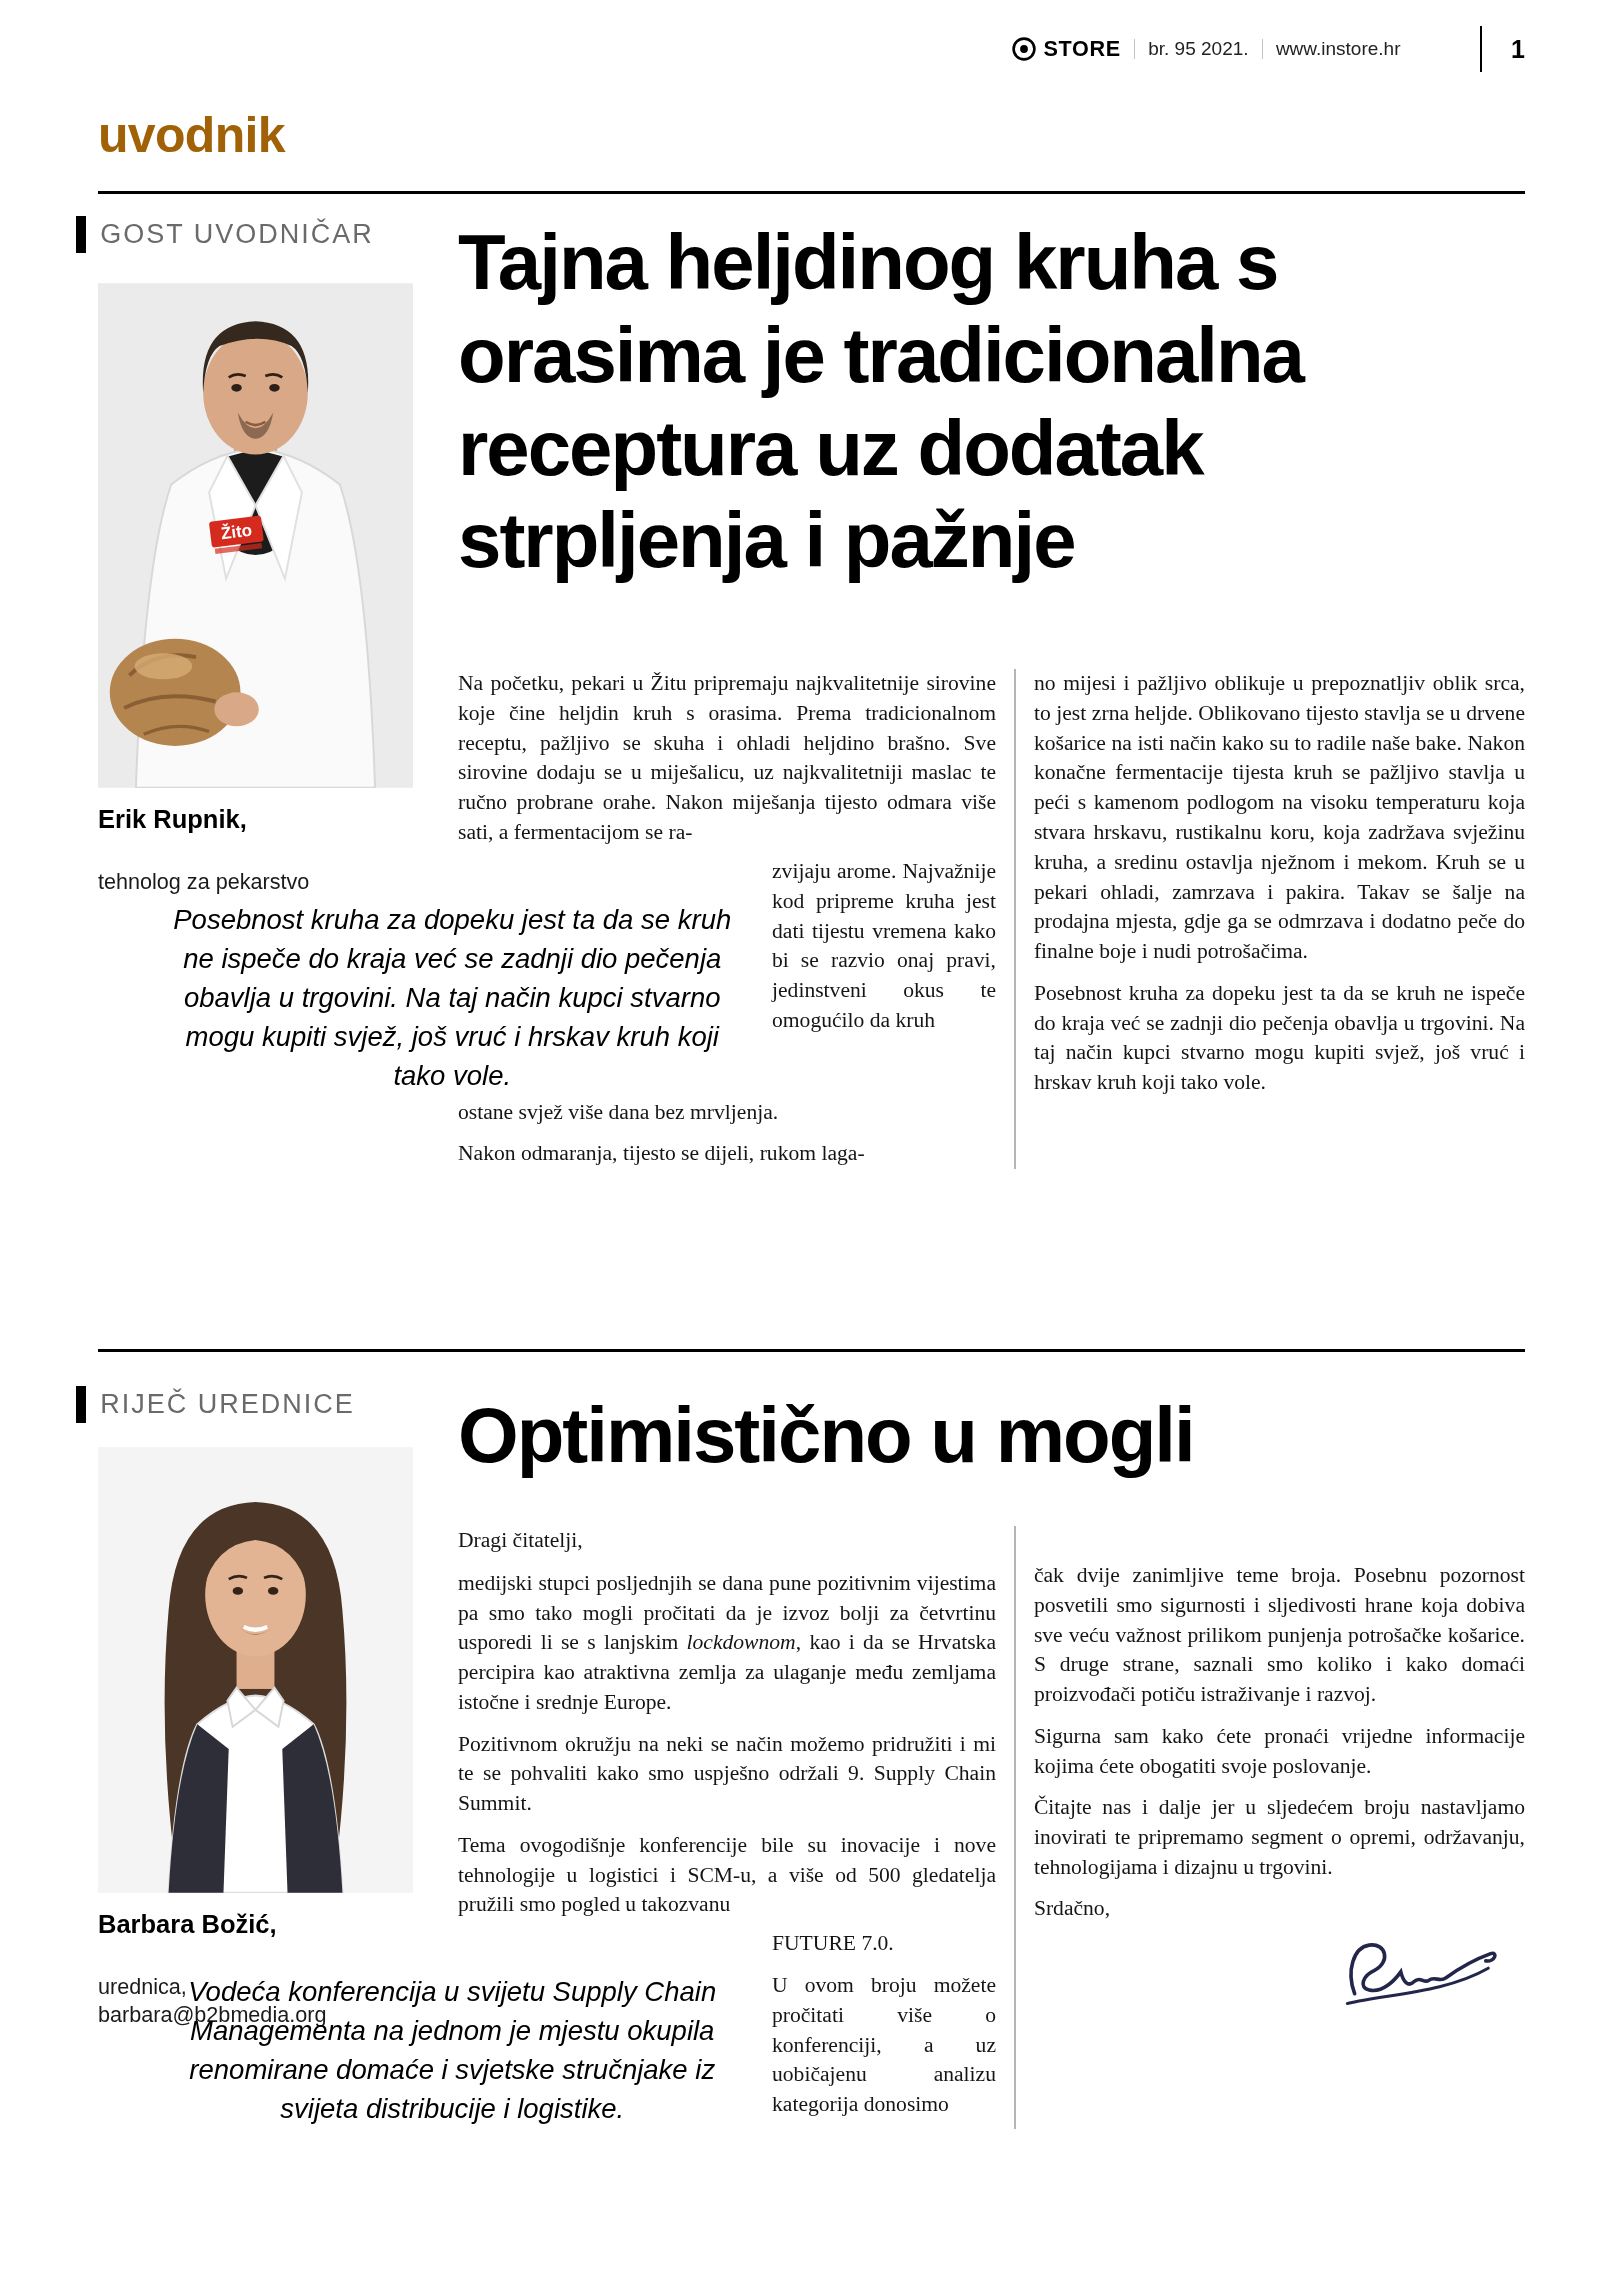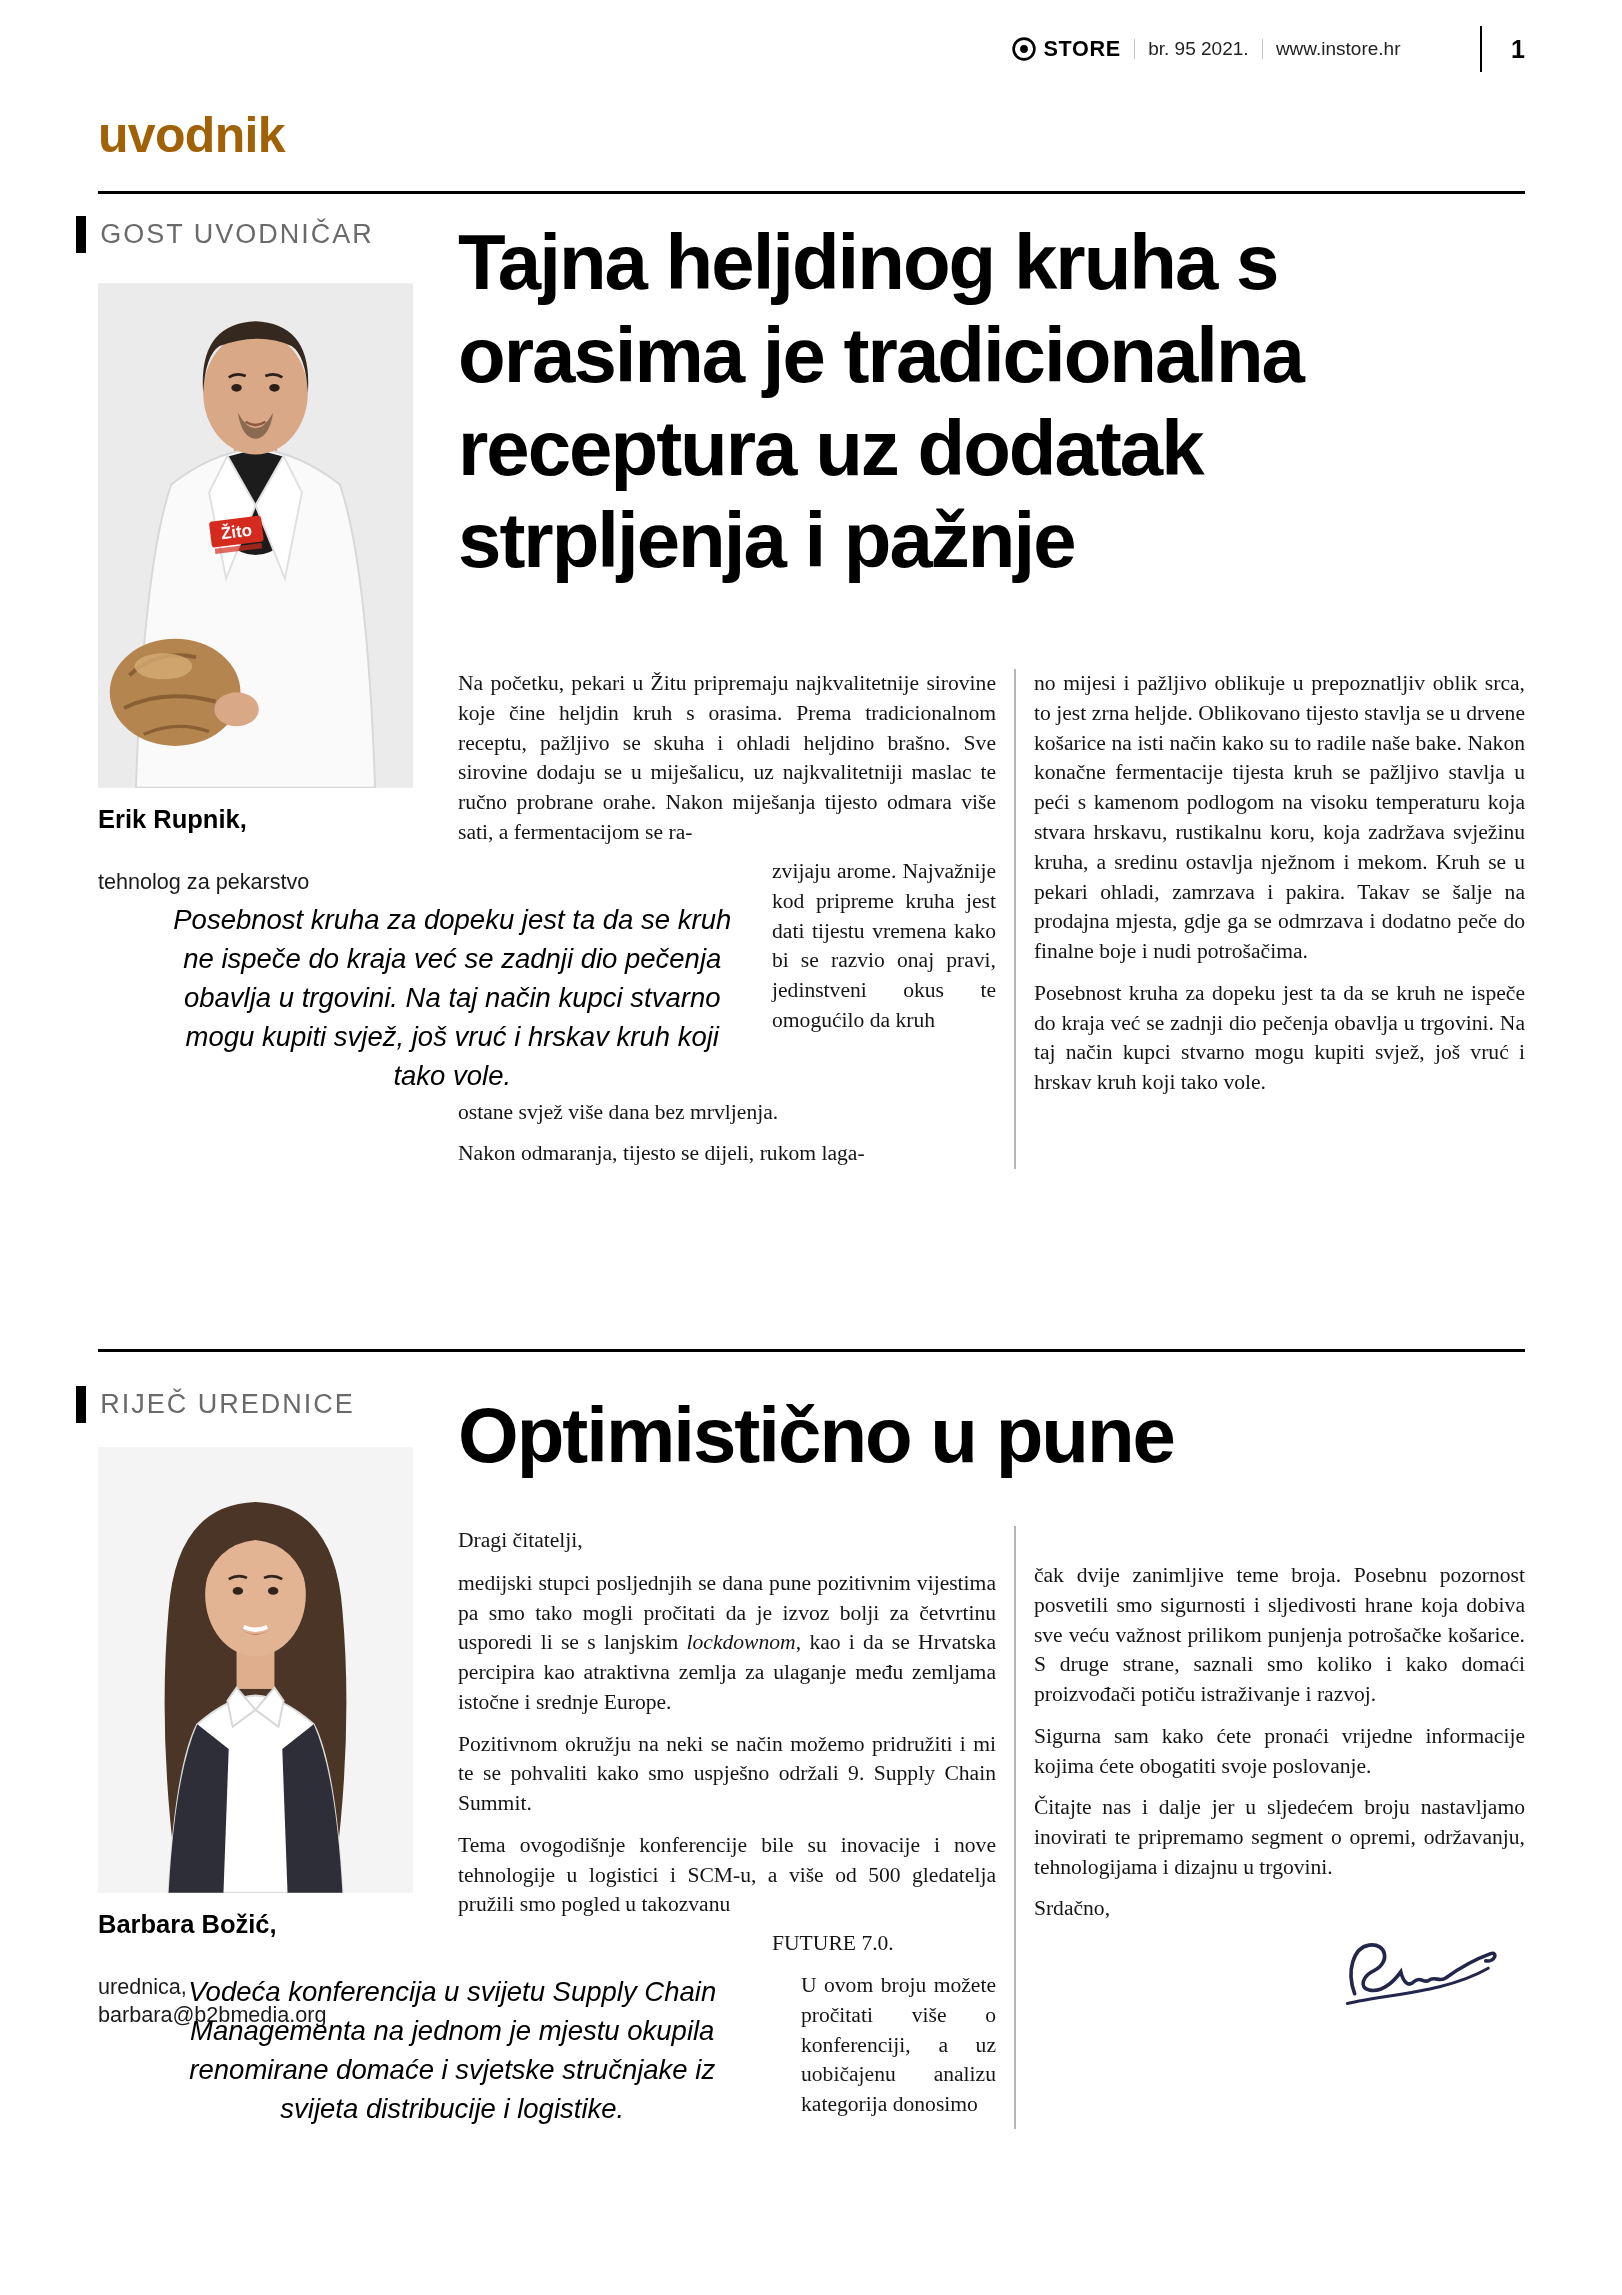--- a/index.html
+++ b/index.html
@@ -82,21 +82,21 @@
 
   
   .pull-band { display:flex; align-items:flex-start; margin-top:9.2px; }
   .pull-quote {
     flex:0 0 612px; margin-left:-298px; padding-right:27.5px; margin-top:43px;
     font-family:"Liberation Sans", sans-serif; font-style:italic;
     font-size:27.5px; line-height:1.42; text-align:center; color:#000;
   }
   .narrow-col { flex:1; min-width:0; }
   .narrow-col p { font-size:21.6px; line-height:1.38; text-align:justify; color:#151515; }
-  .narrow-col p + p { margin-top:11.8px;margin-left:29px; }
+  .narrow-col p + p { margin-top:11.8px; }
   .after-band { margin-top:2.6px; }
 
   
   .closing { text-align:right; margin-top:79px; font-size:21.6px; color:#151515; }
   .signature { display:flex; justify-content:flex-end; margin-top:9.2px; padding-right:6.5px; }
 
   em { font-style:italic; }
 </style>
 </head>
 <body>
@@ -221,21 +221,21 @@
   <path d="M212 368 L241 402 L206 428 L198 388 Z" fill="#ffffff" stroke="#d7d7d7" stroke-width="3"></path>
   <path d="M270 368 L241 402 L276 428 L284 388 Z" fill="#ffffff" stroke="#d7d7d7" stroke-width="3"></path>
 </svg>
 
 <div class="caption caption-2">
   <div class="name">Barbara Božić,</div>
   <div class="role">urednica,</div>
   <div class="email">barbara@b2bmedia.org</div>
 </div>
 
-<h2 class="headline headline-2">Optimistično u pune</h2>
+<h2 class="headline headline-2">Optimistično u mogli</h2>
 
 <div class="bodyblock body-2">
   <div class="colL bodytext">
     <p class="greeting">Dragi čitatelji,</p>
     <p><span>medijski stupci posljednjih se dana pune pozitivnim vijestima pa smo tako mogli pročitati da je izvoz bolji za četvrtinu usporedi li se s lanjskim </span><em>lockdownom</em><span>, kao i da se Hrvatska percipira kao atraktivna zemlja za ulaganje među zemljama istočne i srednje Europe.</span></p>
     <p>Pozitivnom okružju na neki se način možemo pridružiti i mi te se pohvaliti kako smo uspješno održali 9. Supply Chain Summit.</p>
     <p>Tema ovogodišnje konferencije bile su inovacije i nove tehnologije u logistici i SCM-u, a više od 500 gledatelja pružili smo pogled u takozvanu</p>
     <div class="pull-band">
       <div class="pull-quote">Vodeća konferencija u svijetu Supply Chain Managementa na jednom je mjestu okupila renomirane domaće i svjetske stručnjake iz svijeta distribucije i logistike.</div>
       <div class="narrow-col">

